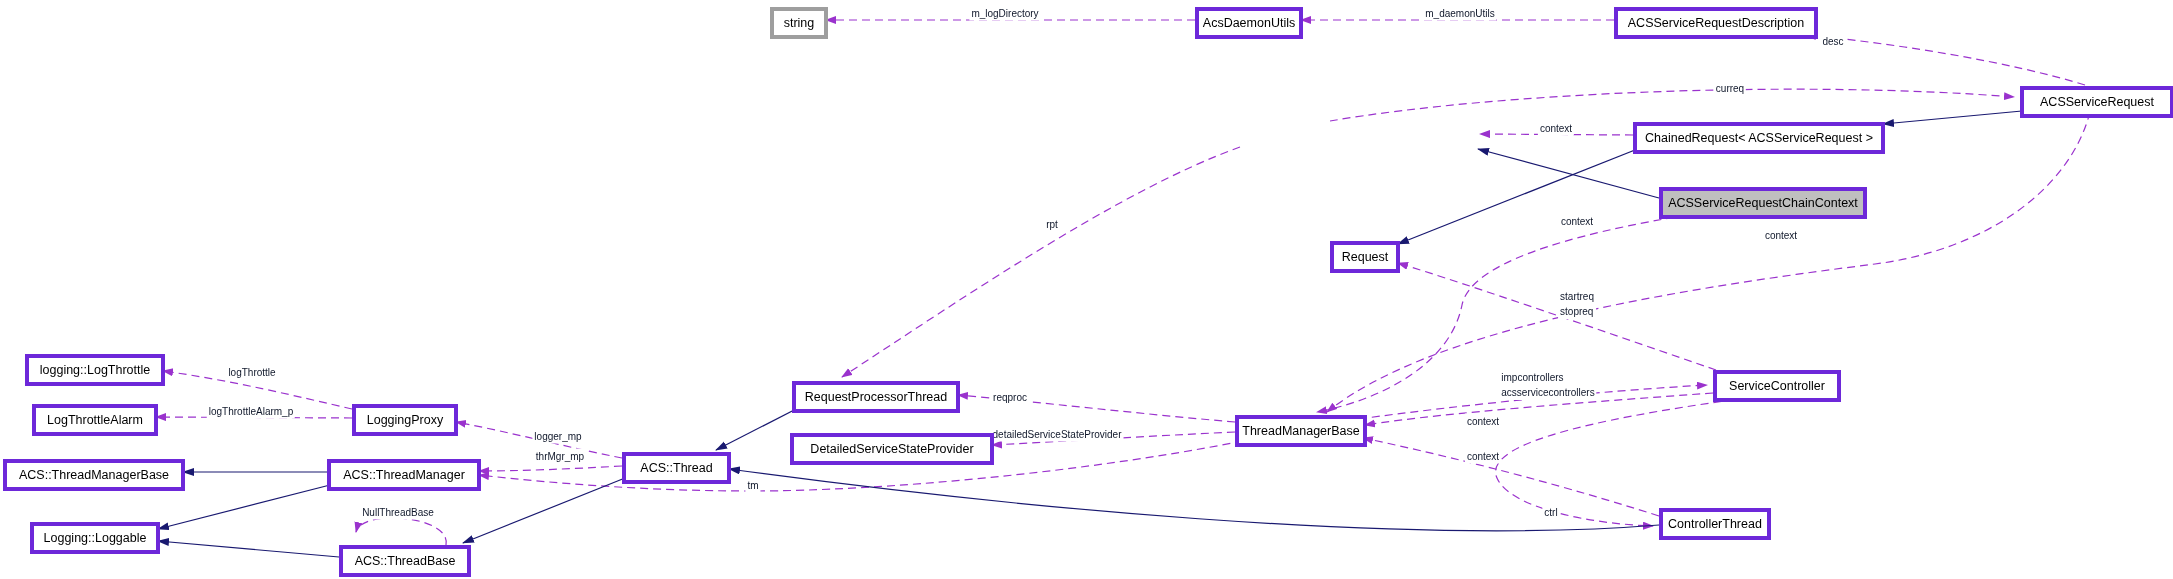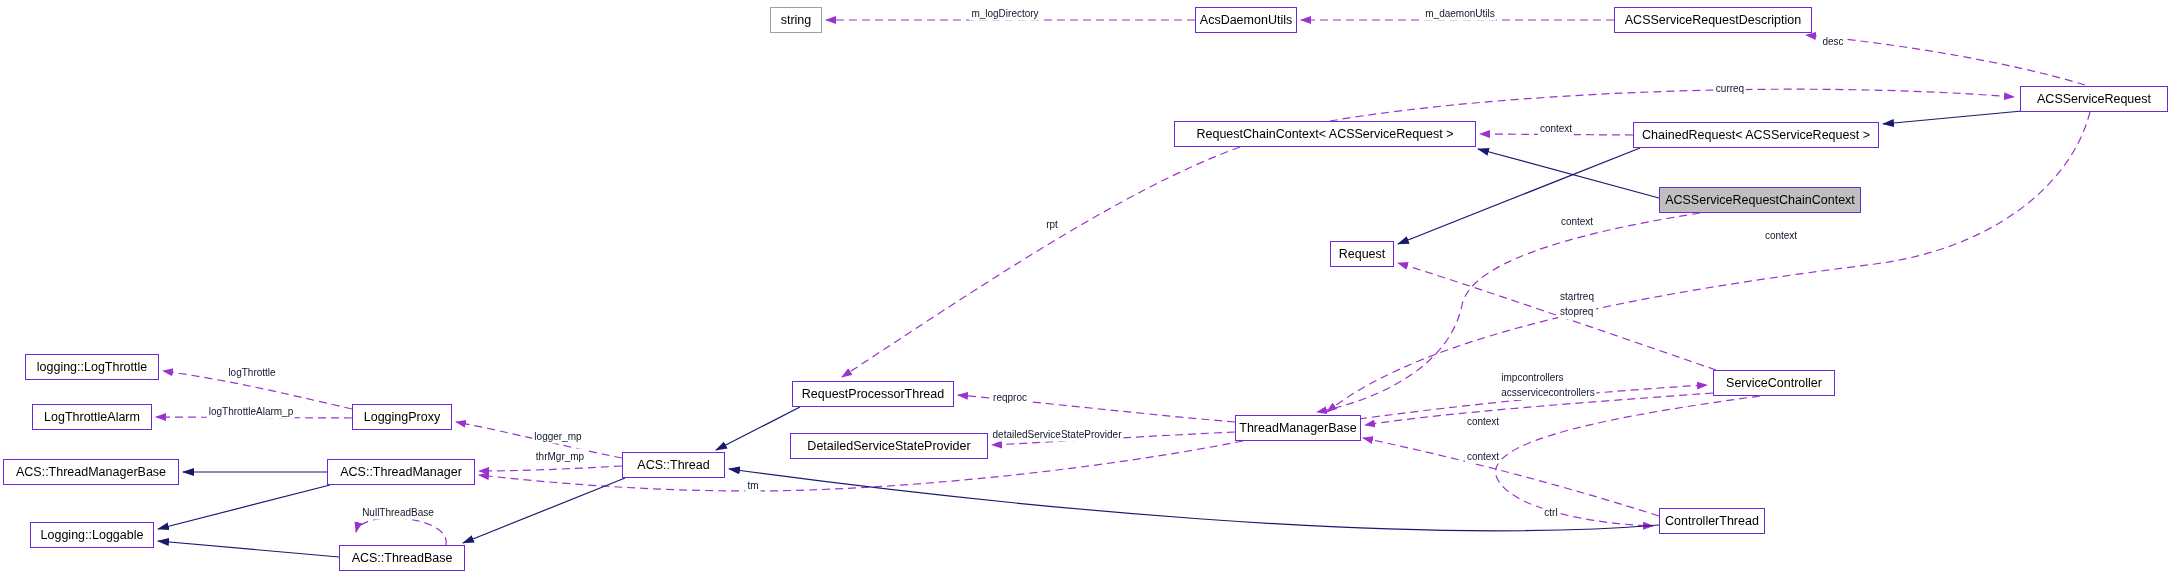--- a/index.html
+++ b/index.html
@@ -8,21 +8,21 @@
     width:2173px;height:579px;
     background:#ffffff;
     font-family:"Liberation Sans", sans-serif;
     overflow:hidden;
   }
   #edges{position:absolute;left:0;top:0;width:2173px;height:579px;}
   .node{
     position:absolute;
     height:24px;
     background:#ffffff;
-    border:1px solid #6d28d9;
+    border:4px solid #6d28d9;
     color:#000000;
     font-size:12.5px;
     line-height:24px;
     text-align:center;
     white-space:nowrap;
     box-sizing:content-box;
     z-index:3;
   }
   .node.external{border-color:#9e9e9e;}
   .node.current{background:#bfbfbf;}
@@ -86,21 +86,20 @@
     <path class="inh" d="M1659,525 C1400,546 1000,506 729,469" marker-end="url(#arr-inh)"></path>
     <path class="inh" d="M2022,111 L1883,124" marker-end="url(#arr-inh)"></path>
     <path class="inh" d="M1640,148 L1398,244" marker-end="url(#arr-inh)"></path>
     <path class="inh" d="M1659,198 L1478,149" marker-end="url(#arr-inh)"></path>
   </svg>
 
   <div class="node external" style="left:770px;top:7px;width:50px">string</div>
   <div class="node" style="left:1195px;top:7px;width:100px">AcsDaemonUtils</div>
   <div class="node" style="left:1614px;top:7px;width:196px">ACSServiceRequestDescription</div>
   <div class="node" style="left:2020px;top:86px;width:146px">ACSServiceRequest</div>
-  <div class="node" style="left:1174px;top:121px;width:300px">RequestChainContext&lt; ACSServiceRequest &gt;</div>
   <div class="node" style="left:1633px;top:122px;width:244px">ChainedRequest&lt; ACSServiceRequest &gt;</div>
   <div class="node current" style="left:1659px;top:187px;width:200px">ACSServiceRequestChainContext</div>
   <div class="node" style="left:1330px;top:241px;width:62px">Request</div>
   <div class="node" style="left:792px;top:381px;width:160px">RequestProcessorThread</div>
   <div class="node" style="left:790px;top:433px;width:196px">DetailedServiceStateProvider</div>
   <div class="node" style="left:1235px;top:415px;width:124px">ThreadManagerBase</div>
   <div class="node" style="left:1713px;top:370px;width:120px">ServiceController</div>
   <div class="node" style="left:1659px;top:508px;width:104px">ControllerThread</div>
   <div class="node" style="left:25px;top:354px;width:132px">logging::LogThrottle</div>
   <div class="node" style="left:32px;top:404px;width:118px">LogThrottleAlarm</div>

